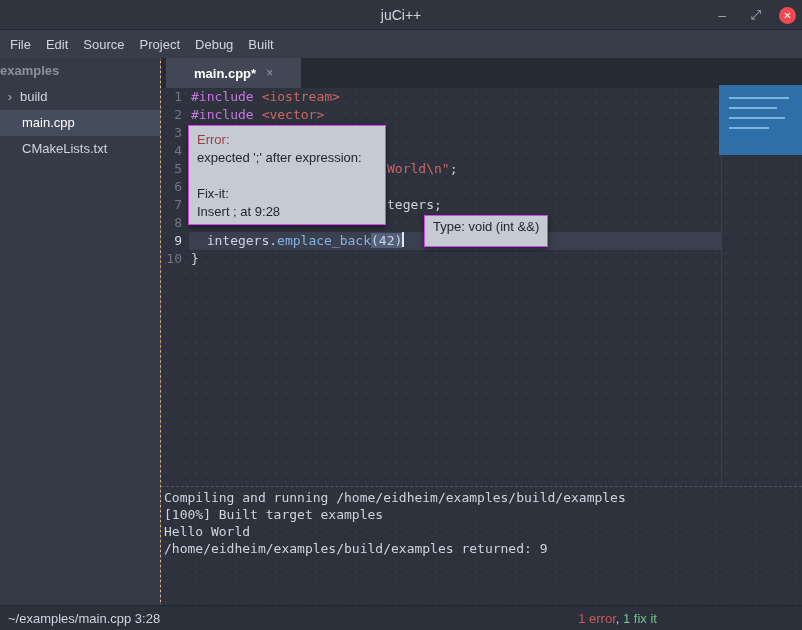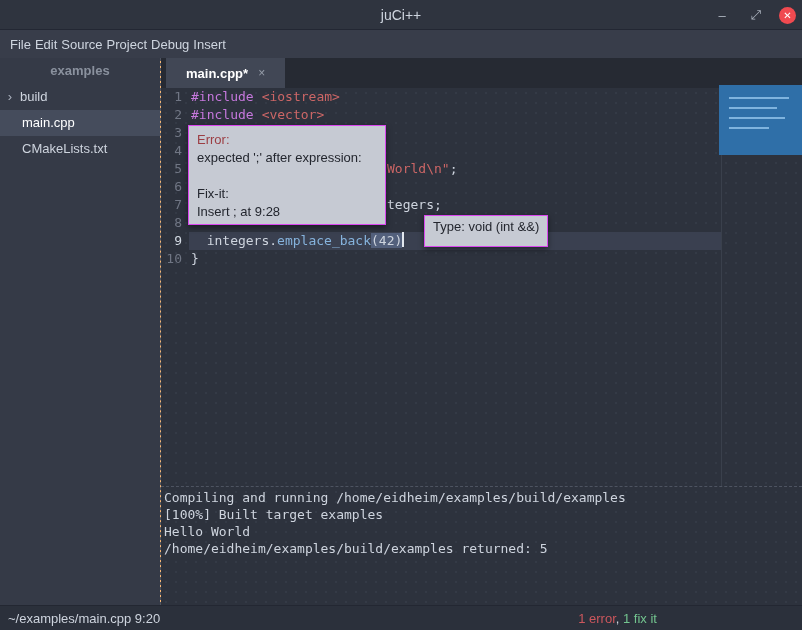--- a/index.html
+++ b/index.html
@@ -13,40 +13,40 @@
   .window-title { position:absolute; left:0; right:0; top:0; height:30px; line-height:30px;
     text-align:center; color:#cfd6e0; font-size:14px; }
   .tb-btns { position:absolute; right:6px; top:0; height:30px; display:flex; align-items:center; gap:12px; }
   .tb-btn { width:22px; height:22px; display:flex; align-items:center; justify-content:center;
     color:#aeb5c0; font-size:13px; cursor:default; }
   .tb-btn.close { background:#f04a50; border-radius:50%; width:17px; height:17px;
     color:#ffffff; font-size:10px; }
 
   
   .menubar { position:absolute; left:0; top:30px; width:802px; height:28px;
-    background:#383d4a; display:flex; align-items:center; padding-left:10px; column-gap:4px; }
+    background:#383d4a; display:flex; align-items:center; padding-left:10px; column-gap:15px; }
   .menu-item { color:#cfd6e0; font-size:13px; }
 
   
   .sidebar { position:absolute; left:0; top:58px; width:160px; height:547px; background:#353a47; }
   .side-header { height:26px; line-height:26px; color:#8a919e;
-    font-size:13px; font-weight:bold;text-align:center; }
+    font-size:13px; font-weight:bold; }
   .tree-item { height:26px; line-height:26px; color:#ced4de; font-size:13px;
     display:flex; align-items:center; }
   .tree-item .chev { width:20px; text-align:center; color:#aab1bd; font-size:13px; }
   .tree-item .lbl-indent { padding-left:22px; }
   .tree-item.selected { background:#454c5c; color:#ffffff; }
   .sep-v { position:absolute; left:160px; top:58px; width:0; height:547px;
     border-left:1px dashed #4e5461; z-index:5; }
 
   
   .main { position:absolute; left:161px; top:58px; width:641px; height:547px; }
 
   .tabbar { position:absolute; left:0; top:0; width:641px; height:30px; background:#262a33; }
-  .tab { position:absolute; left:5px; top:0; height:30px; padding:0 20px;
+  .tab { position:absolute; left:5px; top:0; height:30px; padding:0 28px;
     background:#414755; display:flex; align-items:center; gap:10px; }
   .tab-label { color:#ffffff; font-size:13px; font-weight:bold; }
   .tab-close { color:#969da9; font-size:12px; }
 
   .editor { position:absolute; left:0; top:30px; width:641px; height:398px;
     background-color:#2d323d;
     background-image:radial-gradient(#343a46 1px, transparent 1.2px);
     background-size:10px 10px; }
   .gutter { position:absolute; left:0; top:0; width:28px; height:398px; }
   .gutter .ln { height:18px; line-height:18px; text-align:right; padding-right:7px;
@@ -116,21 +116,21 @@
       </div>
     </div>
   </div>
 
   <div class="menubar">
     <span class="menu-item">File</span>
     <span class="menu-item">Edit</span>
     <span class="menu-item">Source</span>
     <span class="menu-item">Project</span>
     <span class="menu-item">Debug</span>
-    <span class="menu-item">Insert</span>
+    <span class="menu-item">Built</span>
   </div>
 
   <div class="sidebar">
     <div class="side-header">examples</div>
     <div class="tree-item">
       <span class="chev">›</span>
       <span>build</span>
     </div>
     <div class="tree-item selected">
       <span class="lbl-indent">main.cpp</span>
@@ -185,36 +185,36 @@
       <div class="ov-line" style="top:12px; width:60px;"></div>
       <div class="ov-line" style="top:22px; width:48px;"></div>
       <div class="ov-line" style="top:32px; width:56px;"></div>
       <div class="ov-line" style="top:42px; width:40px;"></div>
     </div>
 
     <div class="terminal">
       <div class="term-line">Compiling and running /home/eidheim/examples/build/examples</div>
       <div class="term-line">[100%] Built target examples</div>
       <div class="term-line">Hello World</div>
-      <div class="term-line">/home/eidheim/examples/build/examples returned: 5</div>
+      <div class="term-line">/home/eidheim/examples/build/examples returned: 9</div>
     </div>
   </div>
 
   <div class="tooltip tooltip-error">
     <div class="tt-title">Error:</div>
     <div>expected ';' after expression:</div>
     <div>&nbsp;</div>
     <div>Fix-it:</div>
     <div>Insert ; at 9:28</div>
   </div>
 
   <div class="tooltip tooltip-type">
     <span>Type: void (int &amp;&amp;)</span>
   </div>
 
   <div class="statusbar">
-    <span class="status-left">~/examples/main.cpp 9:20</span>
+    <span class="status-left">~/examples/main.cpp 3:28</span>
     <span class="status-right">
       <span class="err-count">1 error</span><span class="sep-txt">, </span><span class="fix-count">1 fix it</span>
     </span>
   </div>
 
 </div>
 
 </body></html>

